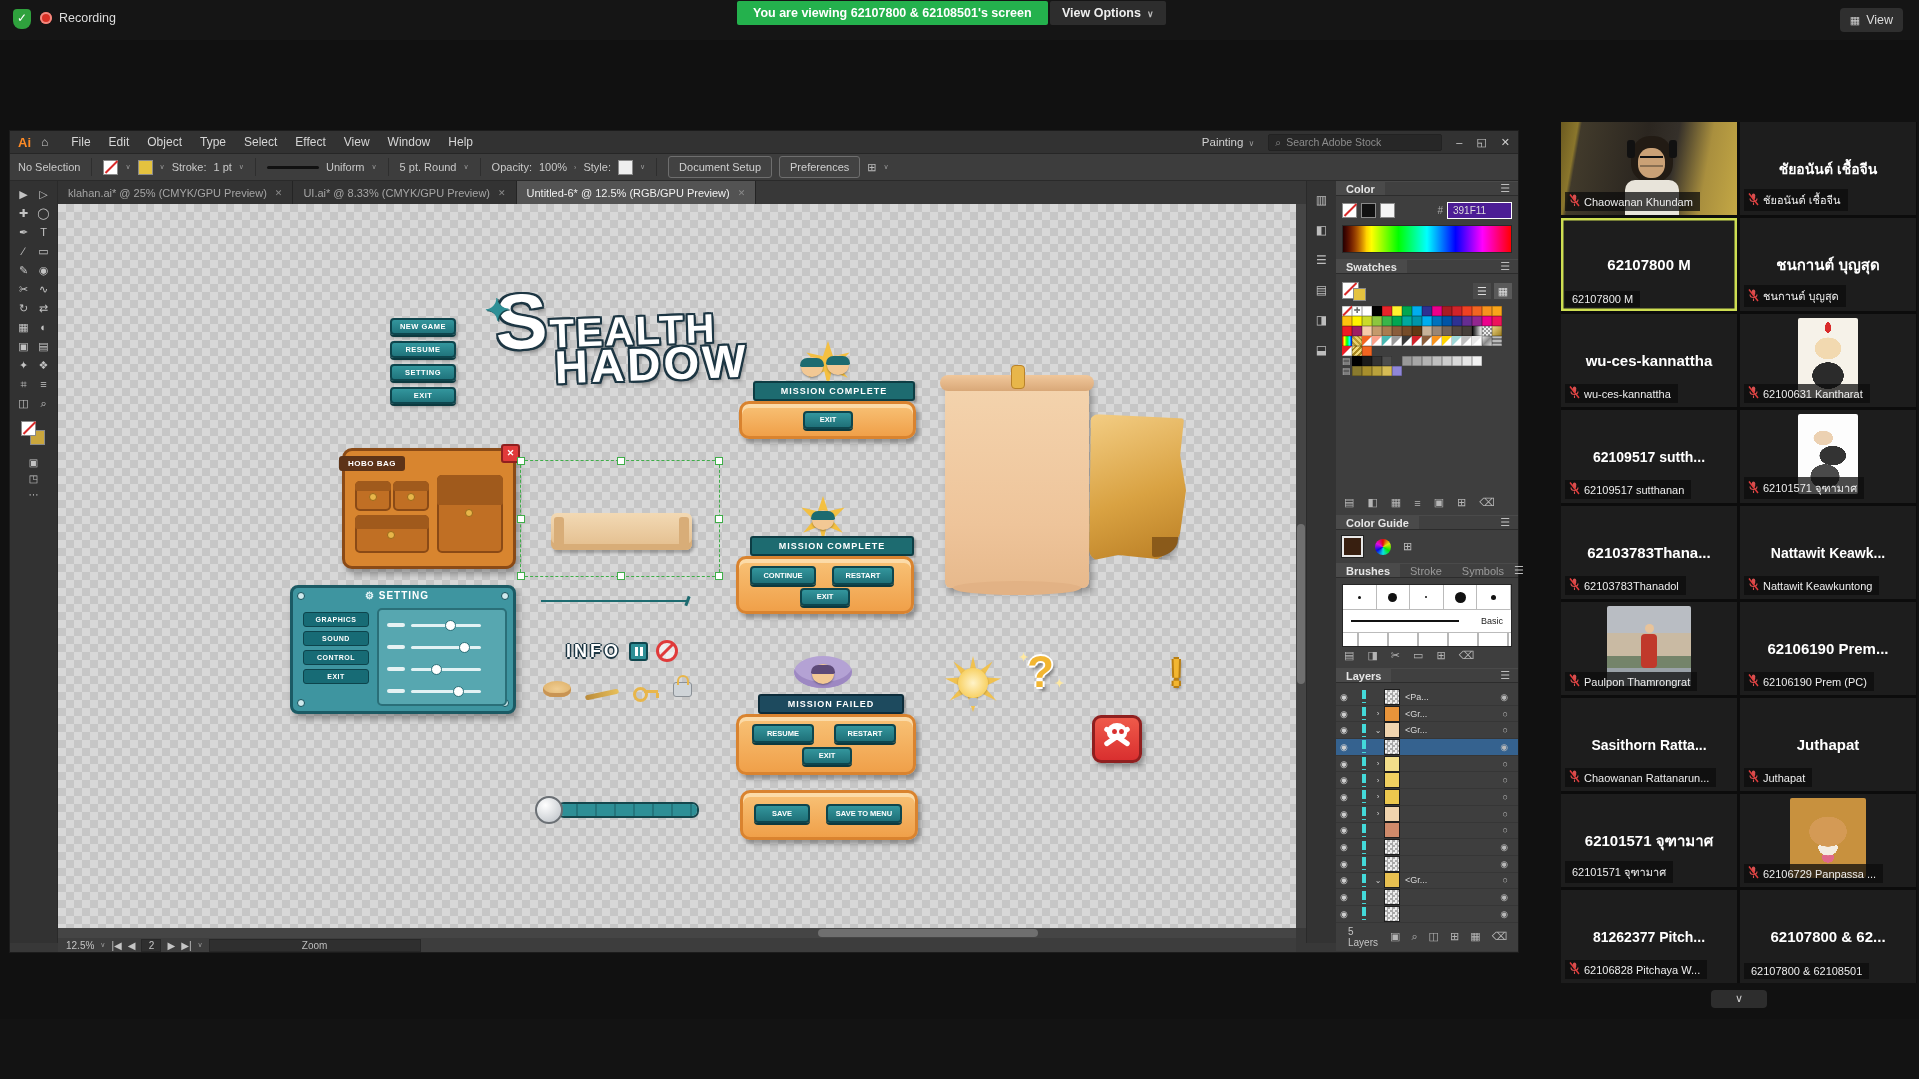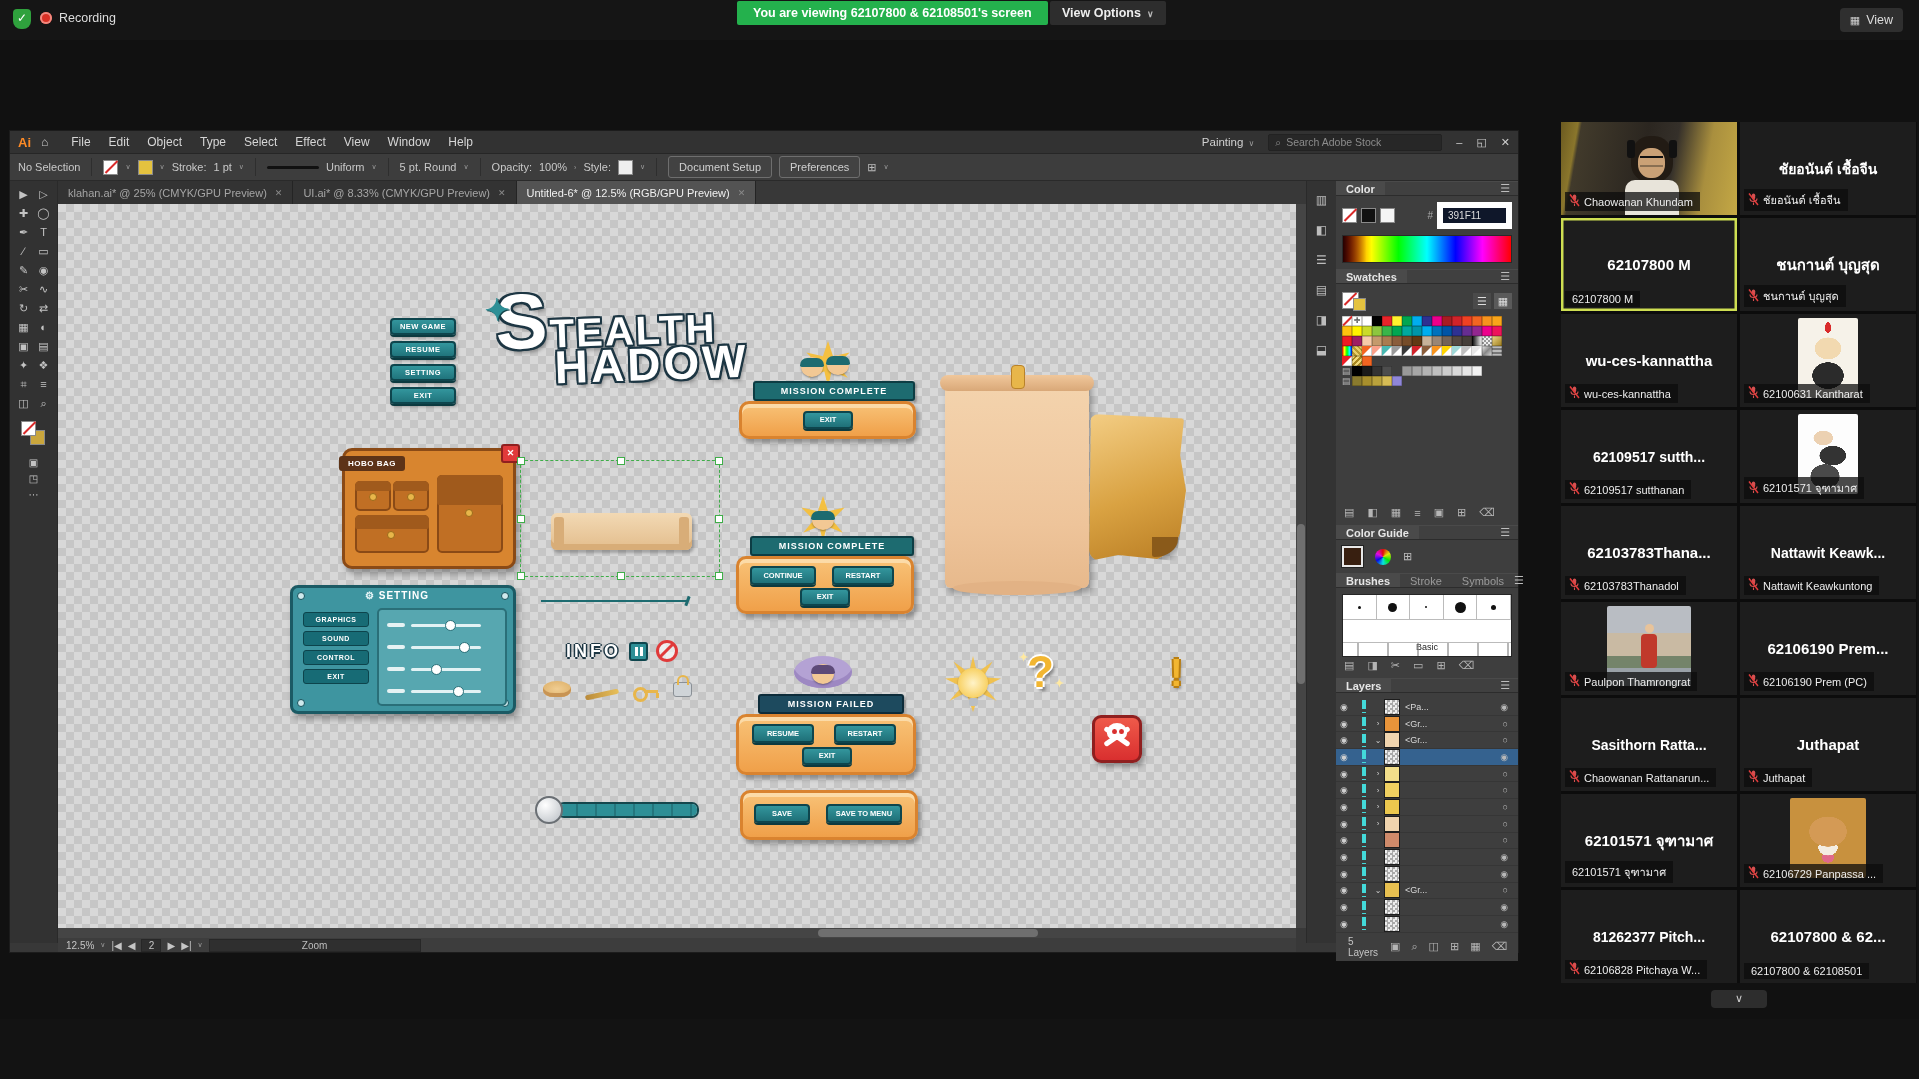--- a/index.html
+++ b/index.html
@@ -65,21 +65,21 @@
     display:flex;flex-direction:column;align-items:center;gap:16px;padding-top:12px;box-sizing:border-box;}
   #dock-strip span{color:#bdbdbd;font-size:12px;}
   #panels{position:absolute;left:1326px;top:50px;width:182px;bottom:9px;background:#333;display:flex;flex-direction:column;box-sizing:border-box;}
   .panel-hdr{height:21px;background:#404040;display:flex;align-items:center;border-bottom:1px solid #2c2c2c;border-top:1px solid #4a4a4a;}
   .panel-tab{background:#4a4a4a;height:100%;display:flex;align-items:center;padding:0 10px;color:#e6e6e6;font-size:11px;font-weight:bold;gap:6px;}
   .panel-tab.inactive{background:transparent;color:#9a9a9a;font-weight:normal;}
   .panel-hdr .burger{margin-left:auto;margin-right:8px;color:#bdbdbd;font-size:11px;}
   .panel-body{background:#3e3e3e;padding:6px;position:relative;}
   #color-row{display:flex;align-items:center;gap:4px;}
   #hex-wrap{margin-left:auto;display:flex;align-items:center;gap:4px;color:#aaa;font-size:10px;}
-  #hex-field{width:58px;height:15px;background:#0f172a;border:6px solid #ffffff;color:#ddd;font-size:10px;line-height:15px;padding-left:5px;}
+  #hex-field{width:58px;height:15px;background:#4c1d95;border:1px solid #ffffff;color:#ddd;font-size:10px;line-height:15px;padding-left:5px;}
   #spectrum{margin-top:6px;height:26px;border:1px solid #2a2a2a;
     background:linear-gradient(to right, rgba(0,0,0,.85), rgba(0,0,0,0) 14%),
     linear-gradient(to right,#f00,#ff0 17%,#0f0 33%,#0ff 50%,#00f 67%,#f0f 83%,#f00);}
   #swatch-top{display:flex;align-items:center;margin-bottom:5px;}
   #swatch-views{margin-left:auto;display:flex;gap:3px;}
   #swatch-views span{width:18px;height:16px;background:#4a4a4a;color:#ddd;font-size:11px;text-align:center;line-height:16px;}
   #swatch-grid{display:grid;grid-template-columns:repeat(16,10px);grid-auto-rows:10px;}
   .swc{width:10px;height:10px;box-shadow:inset 0 0 0 .5px rgba(0,0,0,.4);position:relative;cursor:pointer;}
   .swc.tok-none{background:#fff;}
   .swc.tok-none:after{content:"";position:absolute;left:-1px;top:4px;width:13px;height:1.5px;background:#d92b2b;transform:rotate(-45deg);}
@@ -98,21 +98,21 @@
   .swc.tok-gap{background:transparent;box-shadow:none;}
   #swatch-spacer{height:118px;}
   .panel-foot{display:flex;gap:13px;color:#b5b5b5;font-size:11px;padding:2px 4px 0 2px;align-items:center;}
   #cg-row{display:flex;align-items:center;gap:12px;}
   #cg-swatch{width:17px;height:17px;background:#381f10;border:2px solid #e8e8e8;outline:1px solid #222;}
   #cg-wheel{width:16px;height:16px;border-radius:50%;background:conic-gradient(#f00,#ff0,#0f0,#0ff,#00f,#f0f,#f00);opacity:.85;}
   #brush-strip{background:#fff;border:1px solid #262626;}
   #brush-dots{display:flex;height:24px;border-bottom:1px solid #bbb;}
   #brush-dots .cell{flex:1;border-right:1px solid #bbb;display:flex;align-items:center;justify-content:center;}
   #brush-dots .d{border-radius:50%;background:#111;}
-  #brush-line{height:22px;display:flex;align-items:center;padding:0 8px;gap:22px;border-bottom:1px solid #bbb;flex-direction:column;}
+  #brush-line{height:22px;display:flex;align-items:center;padding:0 8px;gap:22px;border-bottom:1px solid #bbb;}
   #brush-line .ln{flex:1;height:2.5px;background:#111;}
   #brush-line .lbl{font-size:9px;color:#222;}
   #brush-tex{height:13px;background:repeating-linear-gradient(90deg,transparent 0 14px,#888 14px 16px,transparent 16px 30px);opacity:.6;}
   #layer-rows{margin:0 -6px;}
   .lrow{height:15.7px;display:flex;align-items:center;border-bottom:1px solid #363636;padding-left:4px;position:relative;}
   .lrow.hl{background:#35628f;}
   .lrow .eye{width:14px;color:#cfcfcf;font-size:9px;}
   .lrow .selbar{width:4px;height:13px;margin:0 6px 0 8px;
     background:repeating-linear-gradient(180deg,#43dada 0 9px,transparent 9px 12px);}
   .lrow .ind{color:#cfcfcf;font-size:8px;width:12px;text-align:center;}

